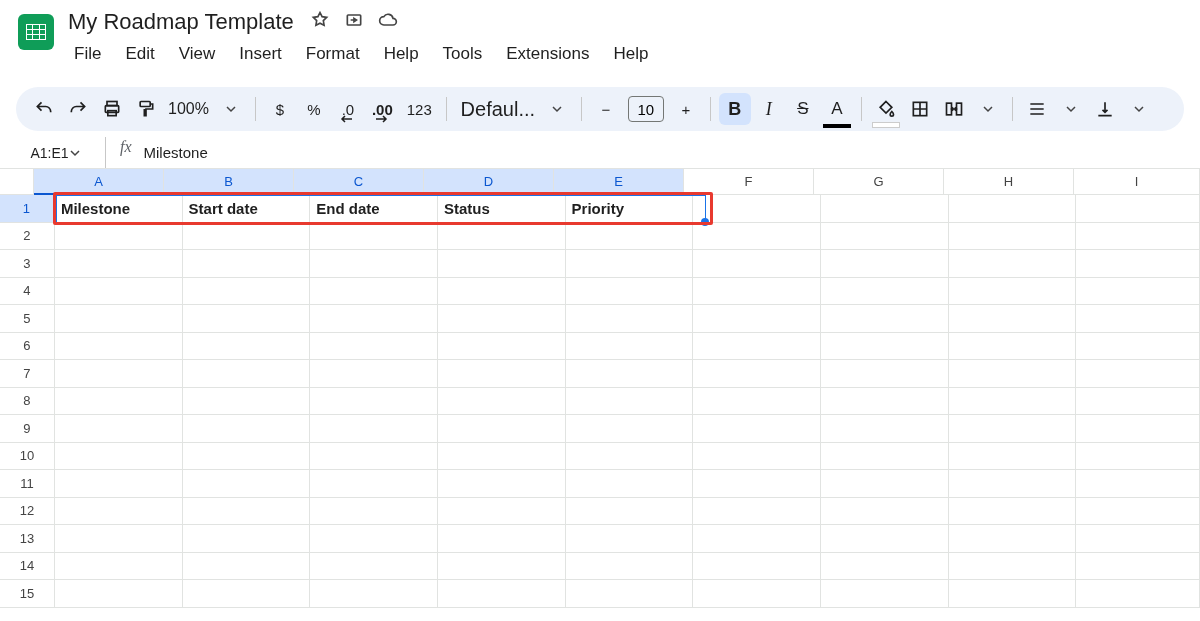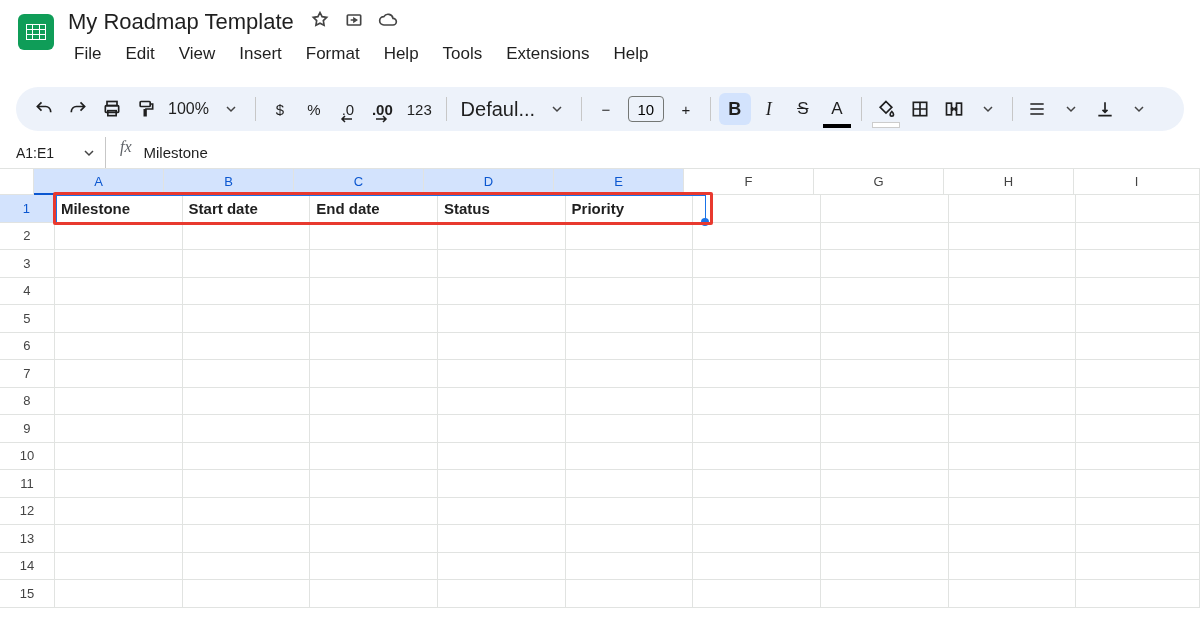--- a/index.html
+++ b/index.html
@@ -35,21 +35,21 @@
   .bold-b { font-weight:700; font-size:18px;}
   .ital-i { font-style:italic; font-family:Georgia,serif; font-size:18px;}
   .strike-s { text-decoration:line-through; font-size:17px;}
   .textcolor-a { position:relative; font-size:17px; font-weight:500;}
   .textcolor-a::after { content:""; position:absolute; left:2px; right:2px; bottom:-3px; height:4px; background:#000; }
   .fillcolor { position:relative; display:flex; }
   .fillcolor::after { content:""; position:absolute; left:2px; right:2px; bottom:-3px; height:4px; background:#fff; border:1px solid #ccc; }
 
   
   .fxbar { display:flex; align-items:center; height:32px; border-bottom:1px solid #e1e3e1; margin-top:6px; padding-left:16px;}
-  .namebox { width:90px; font-size:14px; border-right:1px solid #c7c7c7; display:flex; align-items:center; justify-content:space-between; padding-right:10px; height:100%;}
+  .namebox { width:90px; font-size:14px; border-right:1px solid #c7c7c7; display:flex; align-items:center; justify-content:center; padding-right:10px; height:100%;}
   .fx { font-style:italic; font-family:Georgia,serif; color:#5f6368; margin:0 12px 12px 14px; font-size:16px;}
   .fxval { font-size:15px; }
 
   
   .sheet { position:relative; }
   .corner { width:56px; height:26px; background:#fff; border-right:1px solid #e1e3e1; border-bottom:1px solid #e1e3e1; float:left;}
   .colheads { display:flex; height:26px; border-bottom:1px solid #e1e3e1;}
   .colhead { border-right:1px solid #e1e3e1; font-size:13px; color:#444; display:flex; align-items:center; justify-content:center; background:#fff;}
   .colhead.sel { background:#d3e3fd; color:#0b57d0; border-bottom:2px solid #0b57d0; height:26px;}
   .rows { }

